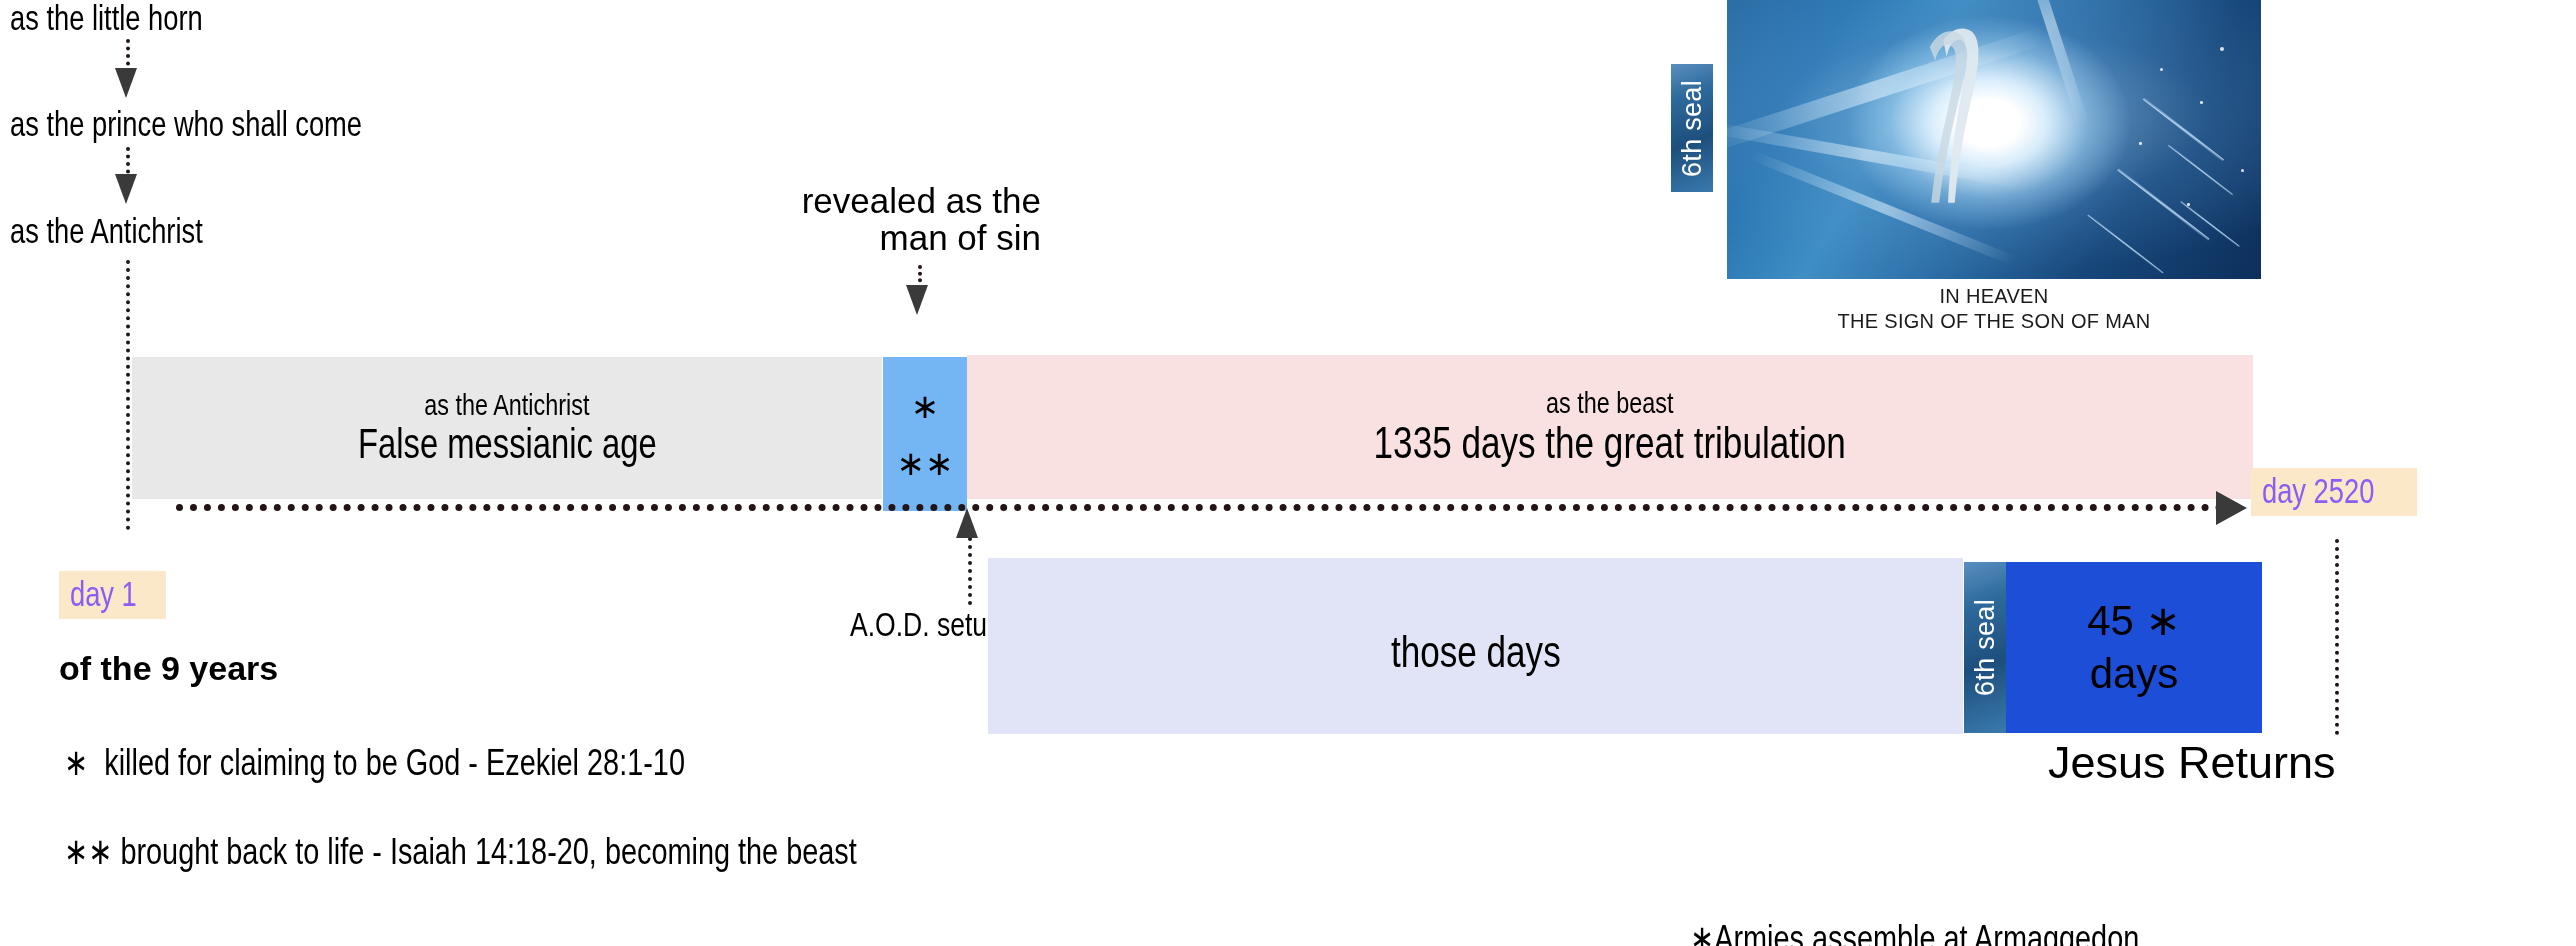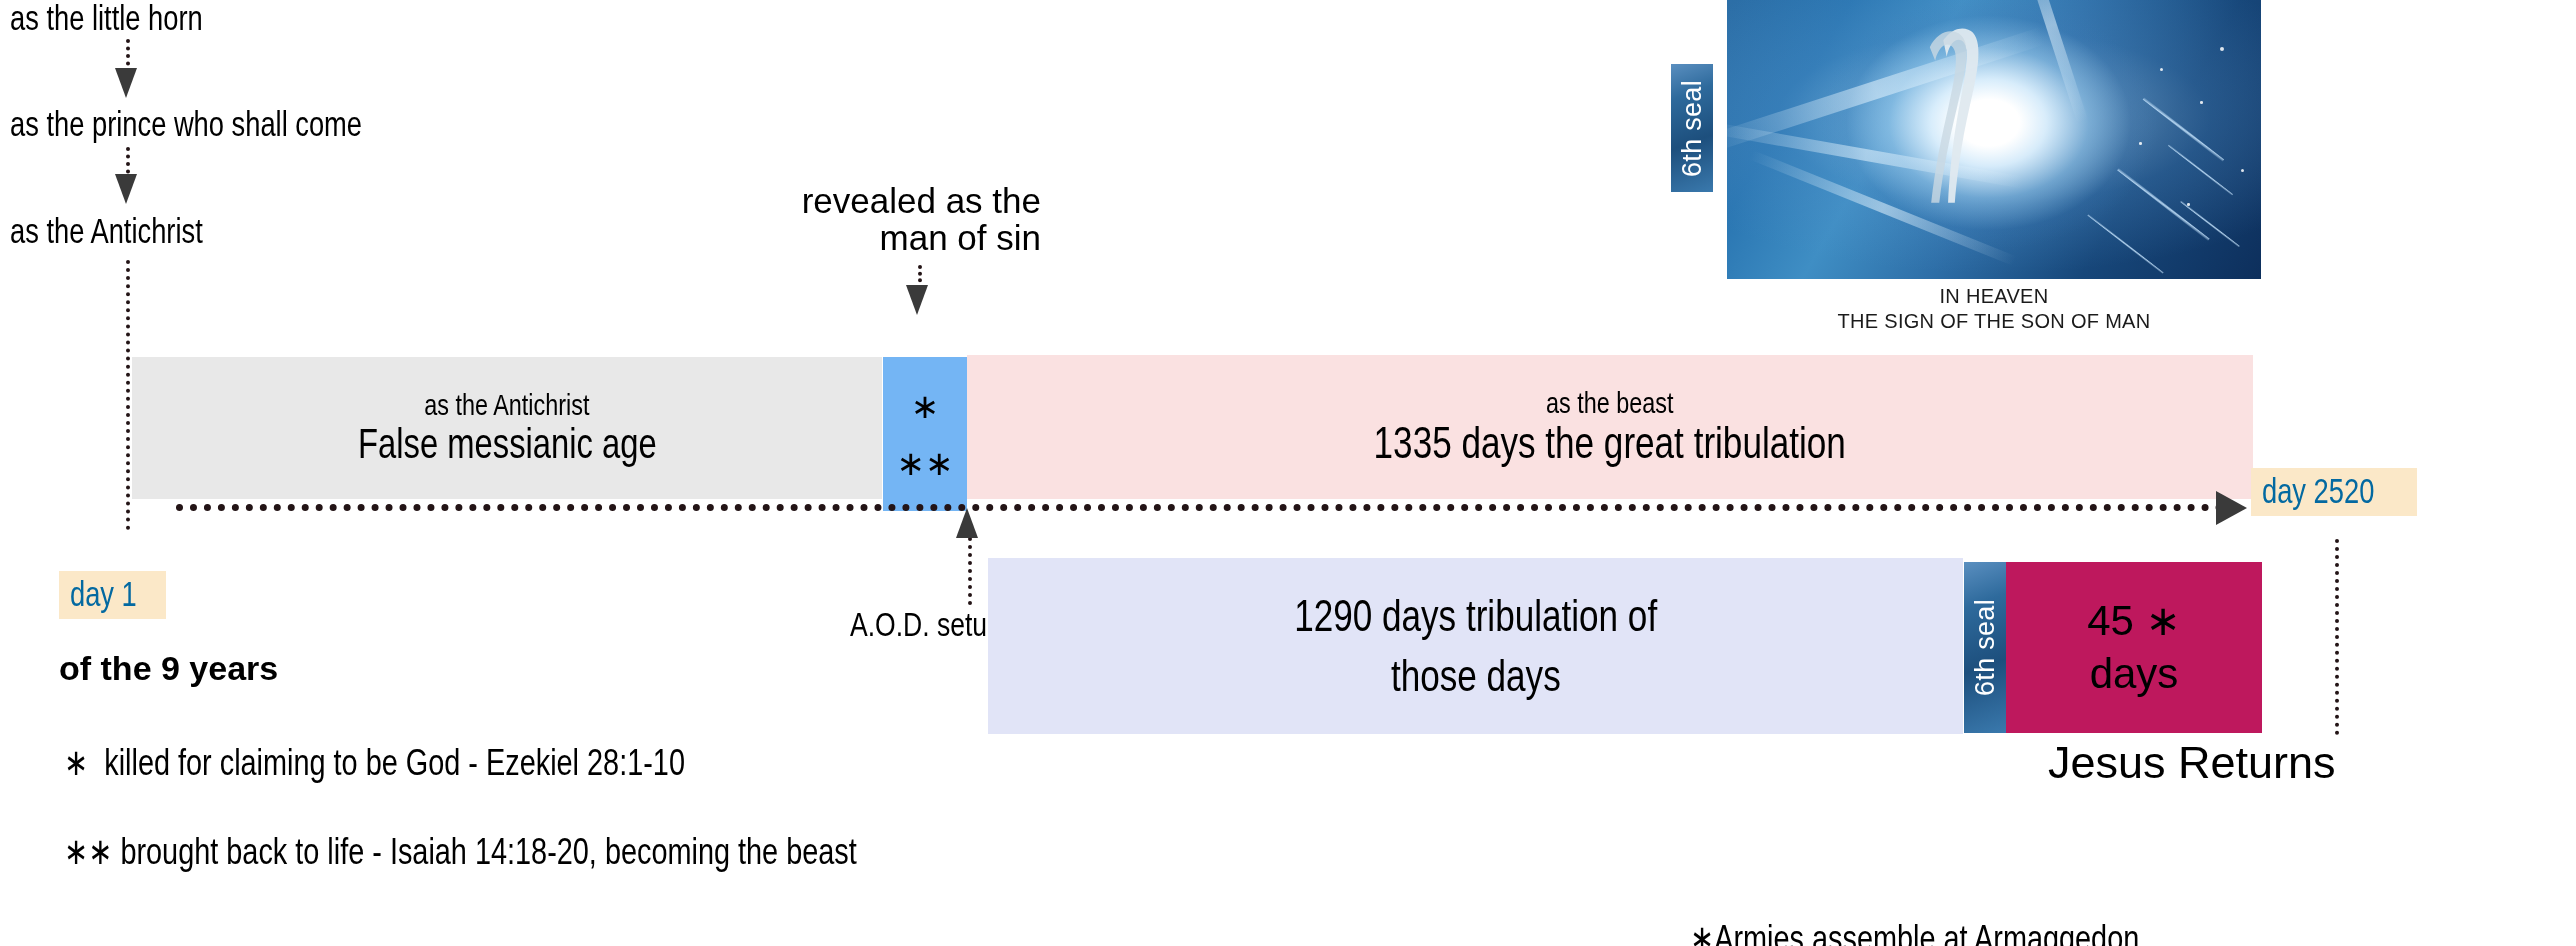--- a/index.html
+++ b/index.html
@@ -75,29 +75,29 @@
     box-sizing: border-box;
     display: flex;
     flex-direction: column;
     align-items: center;
     justify-content: center;
   }
   .bar-gray  { background: #e8e8e8; }
   .bar-blue  { background: #74b5f4; }
   .bar-pink  { background: #fae1e1; }
   .bar-lav   { background: #e1e4f7; }
-  .bar-lav2  { background: #be185d; }
+  .bar-lav2  { background: #1d4ed8; }
 
   .bar-sub { font-size: 30px; line-height: 1.05; }
   .bar-main { font-size: 42px; line-height: 1.1; }
 
   
   .chip {
     background: #fbe8c8;
-    color: #0369a1;
+    color: #8b5cf6;
     padding: 2.7px 10.8px 5.4px 10.8px;
     font-size: 35px;
     line-height: 1.15;
   }
 
   
   .seal-strip {
     background: linear-gradient(160deg, #5a8fc0 0%, #2e6a9c 25%, #1d4f7d 60%, #3a79ad 100%);
     color: #ffffff;
     display: flex;
@@ -249,23 +249,20 @@
 </div>
 <div class="abs" style="left:59px; top:649px; font-size:34px; font-weight:bold;">
   <span class="wide">of the 9 years</span>
 </div>
 
 <div class="abs" style="left:850px; top:605px; font-size:34px;">
   <span class="cond" style="display:inline-block;">A.O.D. setup</span>
 </div>
 
 <div class="bar bar-lav" style="left:988px; top:558px; width:975px; height:176px;">
-  <div class="bar-main">
-    <span class="cond-c" style="display:inline-block; font-size:45px;">1290 days tribulation of</span>
-  </div>
   <div class="bar-main" style="margin-top:10.8px;">
     <span class="cond-c" style="display:inline-block; font-size:45px;">those days</span>
   </div>
 </div>
 
 <div class="abs seal-strip" style="left:1964px; top:562px; width:42px; height:171px;">
   <span>6th seal</span>
 </div>
 
 <div class="bar bar-lav2" style="left:2006px; top:562px; width:256px; height:171px;">

